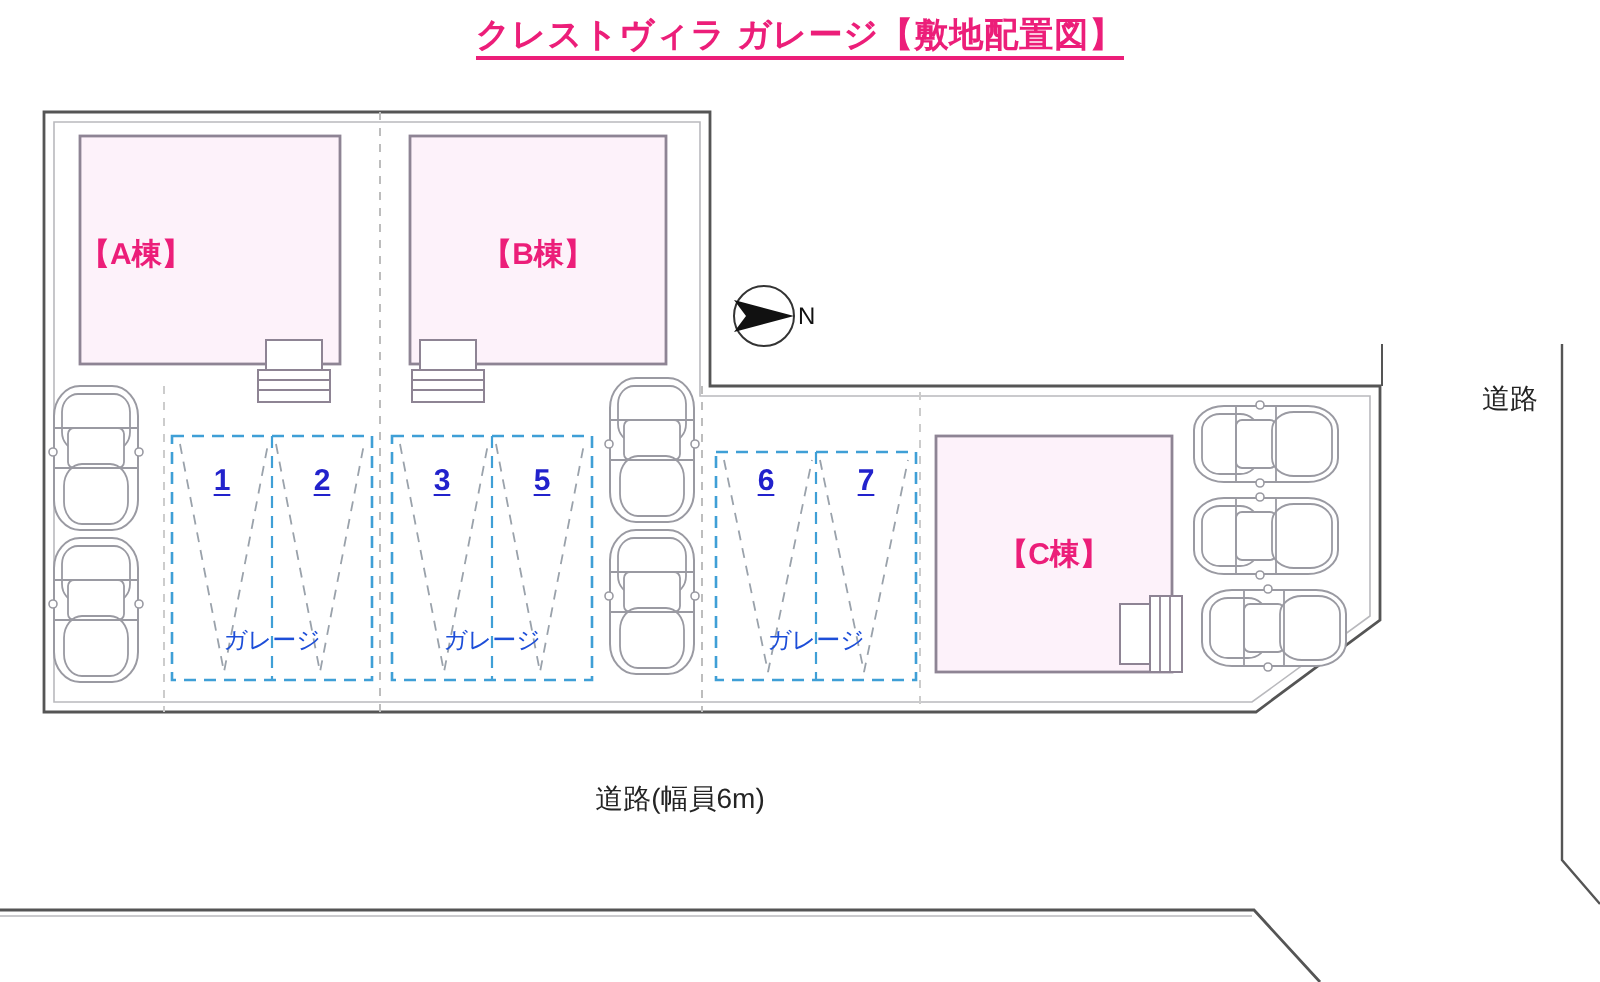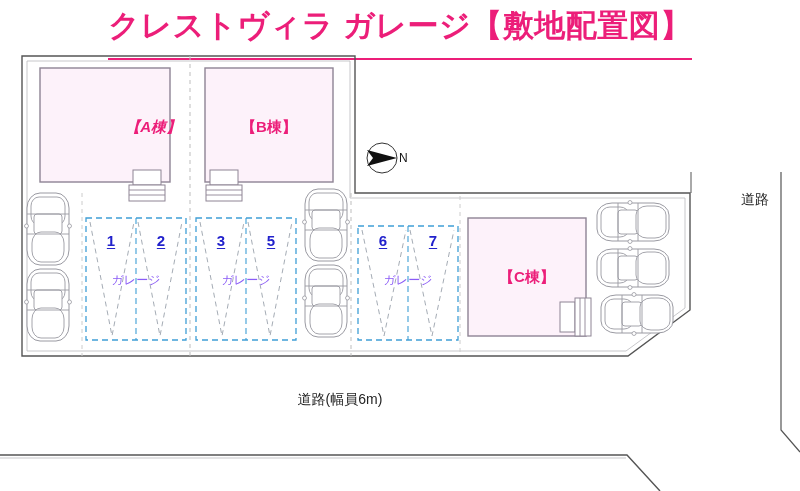--- a/index.html
+++ b/index.html
@@ -23,26 +23,26 @@
   
   #title-bar {
     position: absolute;
     left: 0;
     top: 8px;
     width: 800px;
     text-align: center;
   }
   #title-text {
     display: inline-block;
-    font-size: 31px;
+    font-size: 17px;
     font-weight: bold;
     color: #ec1e79;
     letter-spacing: 0.5px;
     border-bottom: 2px solid #ec1e79;
-    padding-bottom: 14px;
+    padding-bottom: 0;
     line-height: 1.15;
     white-space: nowrap;
   }
   
   #plan {
     position: absolute;
     left: 0;
     top: 0;
     width: 800px;
     height: 491px;
@@ -61,21 +61,22 @@
   
   .gnum {
     font-size: 15px;
     font-weight: bold;
     color: #2222cc;
     text-decoration: underline;
     text-underline-offset: 2px;
   }
   .gword {
     font-size: 12px;
-    color: #8b5cf6;
+    color: #1d4ed8;
+    margin-top: 40px;
   }
   .road-label {
     font-size: 14px;
     color: #242424;
     text-align: center;
     line-height: 1.35;
   }
   .north-label {
     font-size: 12px;
     color: #111111;
@@ -210,21 +211,21 @@
     <g>
         <use href="#car-h" x="600" y="292"></use>
       </g>
 
     <g>
       <circle cx="382" cy="158" r="15" fill="#ffffff" stroke="#333333" stroke-width="1"></circle>
       <path d="M367,150 L397,158 L367,166 L373,158 Z" fill="#111111"></path>
     </g>
   </svg>
 
-  <div class="lbl bldg-label" style="left:40px; top:118px; width:141px; text-align:right;font-style:italic;">【A棟】</div>
+  <div class="lbl bldg-label" style="left:40px; top:118px; width:141px; text-align:left;">【A棟】</div>
   <div class="lbl bldg-label" style="left:205px; top:118px; width:128px; text-align:center;">【B棟】</div>
   <div class="lbl bldg-label" style="left:468px; top:268px; width:118px; text-align:center;">【C棟】</div>
 
   <div class="lbl gnum" style="left:86px; top:232px; width:50px; text-align:center;">1</div>
   <div class="lbl gnum" style="left:136px; top:232px; width:50px; text-align:center;">2</div>
   <div class="lbl gword" style="left:86px; top:272px; width:100px; text-align:center;">ガレージ</div>
 
   <div class="lbl gnum" style="left:196px; top:232px; width:50px; text-align:center;">3</div>
   <div class="lbl gnum" style="left:246px; top:232px; width:50px; text-align:center;">5</div>
   <div class="lbl gword" style="left:196px; top:272px; width:100px; text-align:center;">ガレージ</div>

